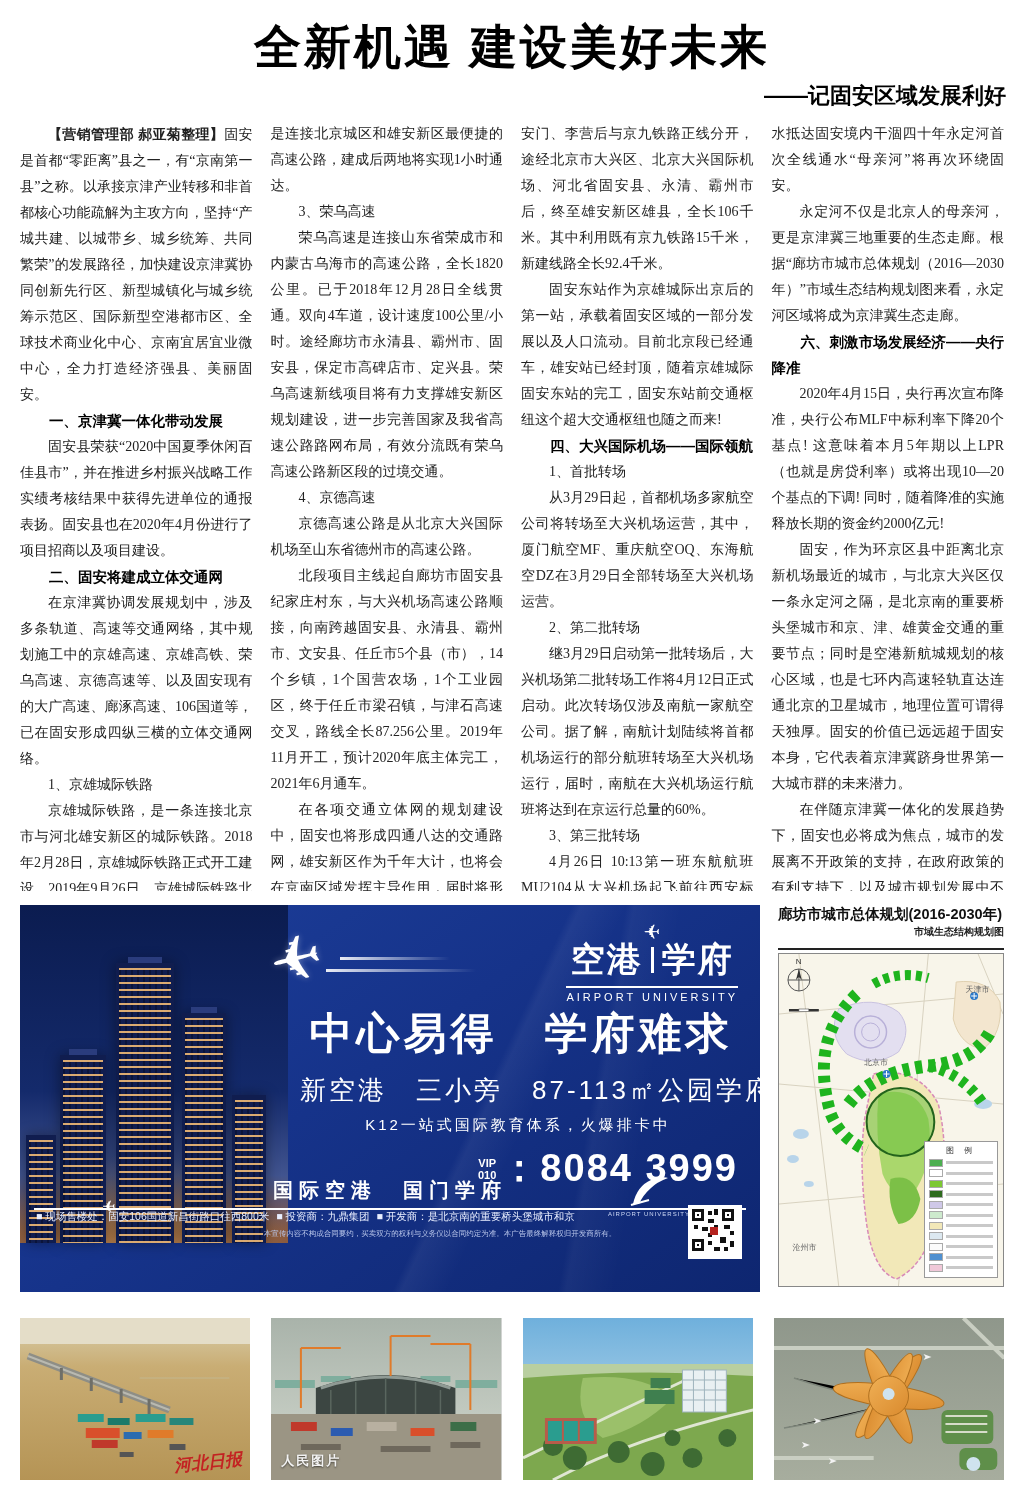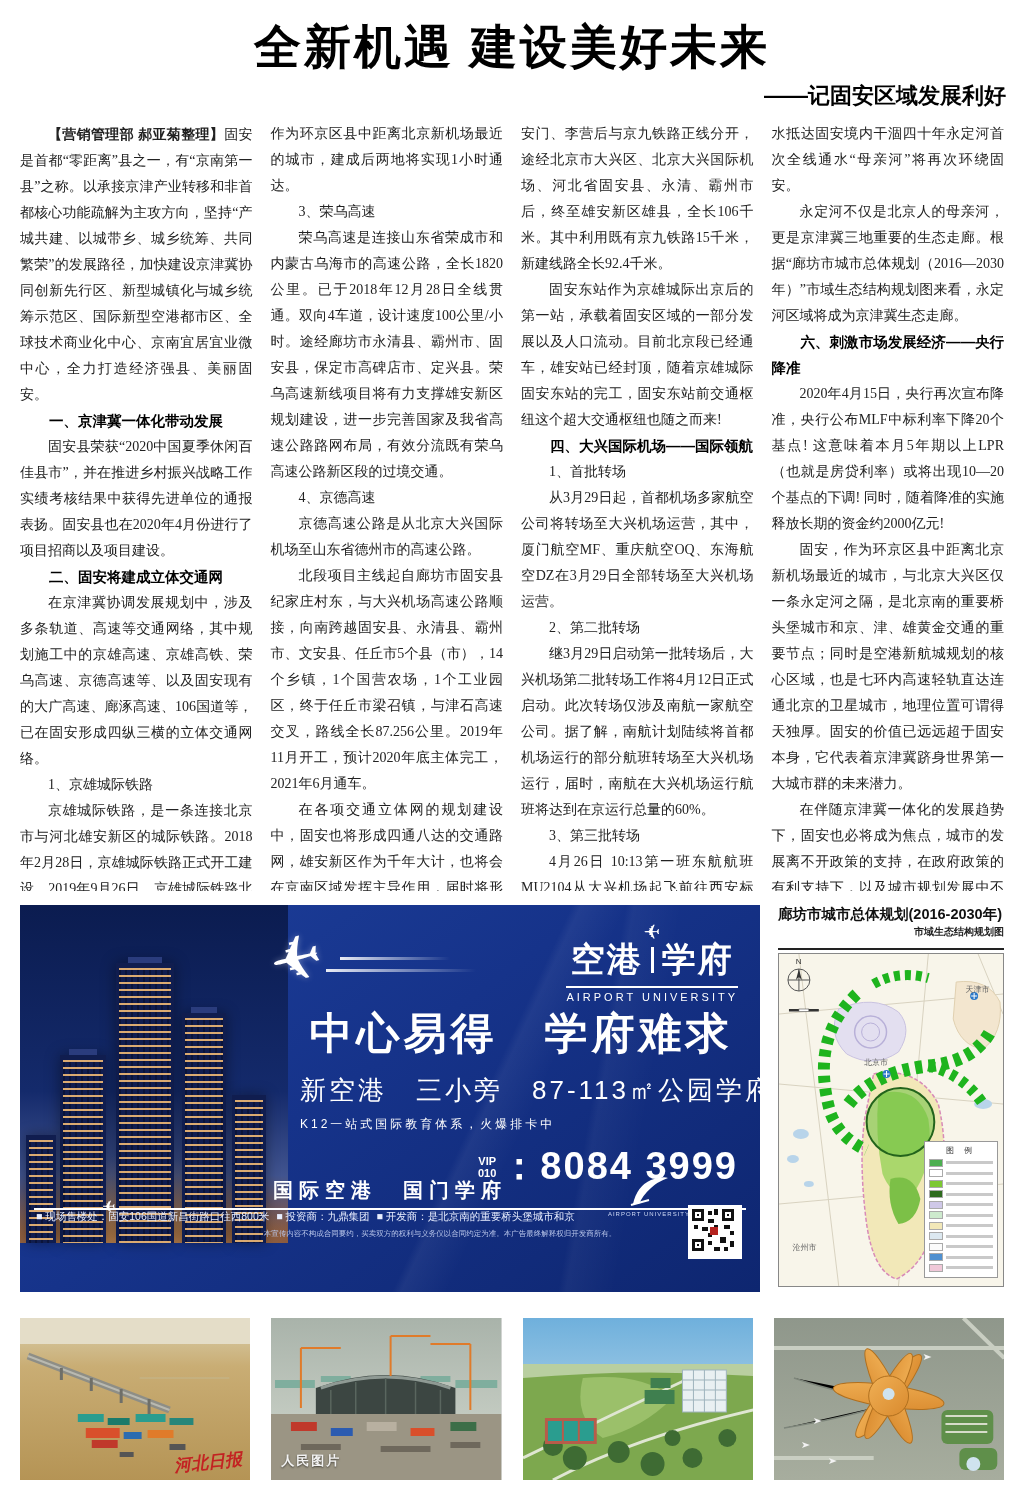--- a/index.html
+++ b/index.html
@@ -42,21 +42,21 @@
       transform:scaleX(-1) rotate(14deg);text-shadow:0 0 6px rgba(255,255,255,.35);}
   .trail{position:absolute;height:3px;background:linear-gradient(to right,rgba(255,255,255,.9),transparent);}
   .adlogo{position:absolute;right:22px;top:22px;text-align:center;}
   .adlogo .cn{font-size:34px;font-weight:700;letter-spacing:2px;}
   .adlogo .cn .dv{display:inline-block;width:3px;height:26px;background:#fff;margin:0 8px;vertical-align:-2px;}
   .adlogo .en{margin-top:3px;font-size:11px;letter-spacing:3px;border-top:2px solid #fff;padding-top:3px;}
   .adlogo .lp{font-size:20px;display:block;line-height:10px;transform:scaleX(-1);}
   .adtext{position:absolute;left:280px;right:18px;top:100px;text-align:center;}
   .adtext .h1{font-size:43px;font-weight:900;letter-spacing:4px;white-space:nowrap;}
   .adtext .h2{margin-top:10px;font-size:26px;letter-spacing:3px;white-space:nowrap;}
-  .adtext .h3{margin-top:8px;font-size:12px;letter-spacing:3px;text-align:left;padding-right:6px;}
+  .adtext .h3{margin-top:8px;font-size:15px;letter-spacing:3px;text-align:center;padding-right:6px;}
   .phone{margin-top:8px;display:flex;justify-content:flex-end;align-items:center;gap:4px;padding-right:4px;}
   .phone .vip{font-size:11px;font-weight:700;line-height:12px;text-align:center;}
   .phone .num{font-size:38px;font-weight:700;letter-spacing:2px;}
   .band{position:absolute;left:0;right:0;top:272px;text-align:center;}
   .band .bt{font-size:20px;font-weight:700;letter-spacing:6px;}
   .band .line{position:relative;margin:4px 14px 0;border-top:2px solid #fff;}
   .band .line .pl{position:absolute;left:68px;top:-13px;font-size:16px;transform:scaleX(-1);}
   .feather{position:absolute;right:56px;top:-34px;}
   .feather .fen{display:block;font-size:6px;letter-spacing:1px;color:#cdd8f5;margin-top:1px;}
   .adfooter{position:absolute;left:16px;right:78px;top:305px;font-size:10.5px;color:#e8eeff;
@@ -98,21 +98,21 @@
       <div class="col">
         <p class="lead"><strong>【营销管理部 郝亚菊整理】</strong>固安是首都“零距离”县之一，有“京南第一县”之称。以承接京津产业转移和非首都核心功能疏解为主攻方向，坚持“产城共建、以城带乡、城乡统筹、共同繁荣”的发展路径，加快建设京津冀协同创新先行区、新型城镇化与城乡统筹示范区、国际新型空港都市区、全球技术商业化中心、京南宜居宜业微中心，全力打造经济强县、美丽固安。</p>
         <h3 class="sec">一、京津冀一体化带动发展</h3>
         <p class="p">固安县荣获“2020中国夏季休闲百佳县市”，并在推进乡村振兴战略工作实绩考核结果中获得先进单位的通报表扬。固安县也在2020年4月份进行了项目招商以及项目建设。</p>
         <h3 class="sec">二、固安将建成立体交通网</h3>
         <p class="p">在京津冀协调发展规划中，涉及多条轨道、高速等交通网络，其中规划施工中的京雄高速、京雄高铁、荣乌高速、京德高速等、以及固安现有的大广高速、廊涿高速、106国道等，已在固安形成四纵三横的立体交通网络。</p>
         <p class="s">1、京雄城际铁路</p>
         <p class="p">京雄城际铁路，是一条连接北京市与河北雄安新区的城际铁路。2018年2月28日，京雄城际铁路正式开工建设。2019年9月26日，京雄城际铁路北京段开通运营。京雄城际铁路河北段预计将于2020年底建成通车。</p>
       </div>
       <div class="col">
-        <p class="cont">作为环京区县中距离北京新机场最近的城市，建成后两地将实现1小时通达。</p>
+        <p class="cont">是连接北京城区和雄安新区最便捷的高速公路，建成后两地将实现1小时通达。</p>
         <p class="s">3、荣乌高速</p>
         <p class="p">荣乌高速是连接山东省荣成市和内蒙古乌海市的高速公路，全长1820公里。已于2018年12月28日全线贯通。双向4车道，设计速度100公里/小时。途经廊坊市永清县、霸州市、固安县，保定市高碑店市、定兴县。荣乌高速新线项目将有力支撑雄安新区规划建设，进一步完善国家及我省高速公路路网布局，有效分流既有荣乌高速公路新区段的过境交通。</p>
         <p class="s">4、京德高速</p>
         <p class="p">京德高速公路是从北京大兴国际机场至山东省德州市的高速公路。</p>
         <p class="p">北段项目主线起自廊坊市固安县纪家庄村东，与大兴机场高速公路顺接，向南跨越固安县、永清县、霸州市、文安县、任丘市5个县（市），14个乡镇，1个国营农场，1个工业园区，终于任丘市梁召镇，与津石高速交叉，路线全长87.256公里。2019年11月开工，预计2020年底主体完工，2021年6月通车。</p>
         <p class="p">在各项交通立体网的规划建设中，固安也将形成四通八达的交通路网，雄安新区作为千年大计，也将会在京南区域发挥主导作用，届时将形成京津冀全面交通网络，而在这个四通八达的区域，固安也必将成为重点。</p>
       </div>
       <div class="col">
         <p class="cont">安门、李营后与京九铁路正线分开，途经北京市大兴区、北京大兴国际机场、河北省固安县、永清、霸州市后，终至雄安新区雄县，全长106千米。其中利用既有京九铁路15千米，新建线路全长92.4千米。</p>
         <p class="p">固安东站作为京雄城际出京后的第一站，承载着固安区域的一部分发展以及人口流动。目前北京段已经通车，雄安站已经封顶，随着京雄城际固安东站的完工，固安东站前交通枢纽这个超大交通枢纽也随之而来!</p>

